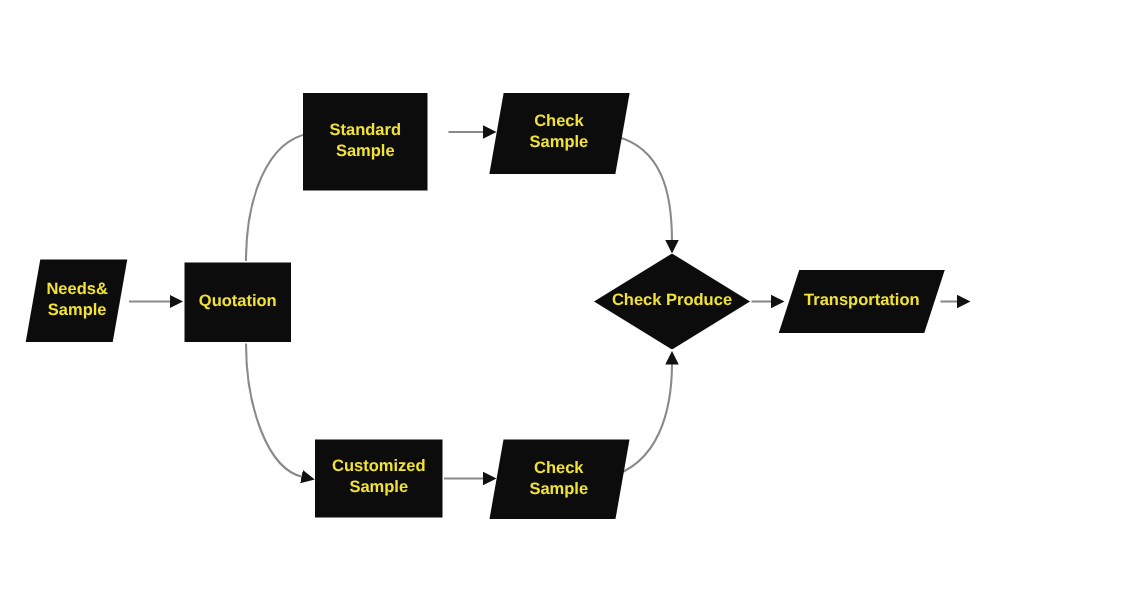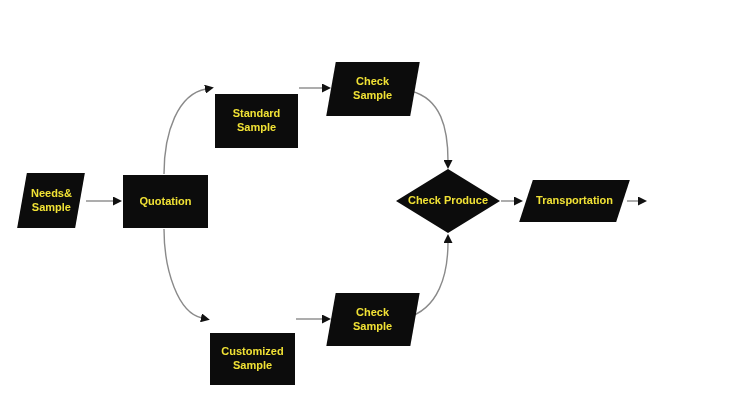--- a/index.html
+++ b/index.html
@@ -56,35 +56,35 @@
     <path class="edge" d="M 406 318 C 439 309 448 274 448 242" marker-end="url(#arrow)"></path>
     <path class="edge" d="M 501 201 L 515 201" marker-end="url(#arrow)"></path>
     <path class="edge" d="M 627 201 L 639 201" marker-end="url(#arrow)"></path>
   </svg>
 
   <div class="node parallelogram" style="left:22px;top:173px;width:58px;height:55px;">
     <span class="label">Needs&amp;
 Sample</span>
   </div>
 
-  <div class="node" style="left:123px;top:175px;width:85px;height:53px;">
+  <div class="node" style="left:123px;top:175px;width:71px;height:53px;">
     <span class="label">Quotation</span>
   </div>
 
-  <div class="node" style="left:215px;top:62px;width:83px;height:54px;margin-top:32px;">
+  <div class="node" style="left:202px;top:62px;width:83px;height:65px;">
     <span class="label">Standard
 Sample</span>
   </div>
 
   <div class="node parallelogram" style="left:331px;top:62px;width:84px;height:54px;">
     <span class="label">Check
 Sample</span>
   </div>
 
-  <div class="node" style="left:210px;top:293px;width:85px;height:52px;margin-top:40px;">
+  <div class="node" style="left:210px;top:293px;width:85px;height:52px;">
     <span class="label">Customized
 Sample</span>
   </div>
 
   <div class="node parallelogram" style="left:331px;top:293px;width:84px;height:53px;">
     <span class="label">Check
 Sample</span>
   </div>
 
   <div class="node diamond" style="left:396px;top:169px;width:104px;height:64px;">

